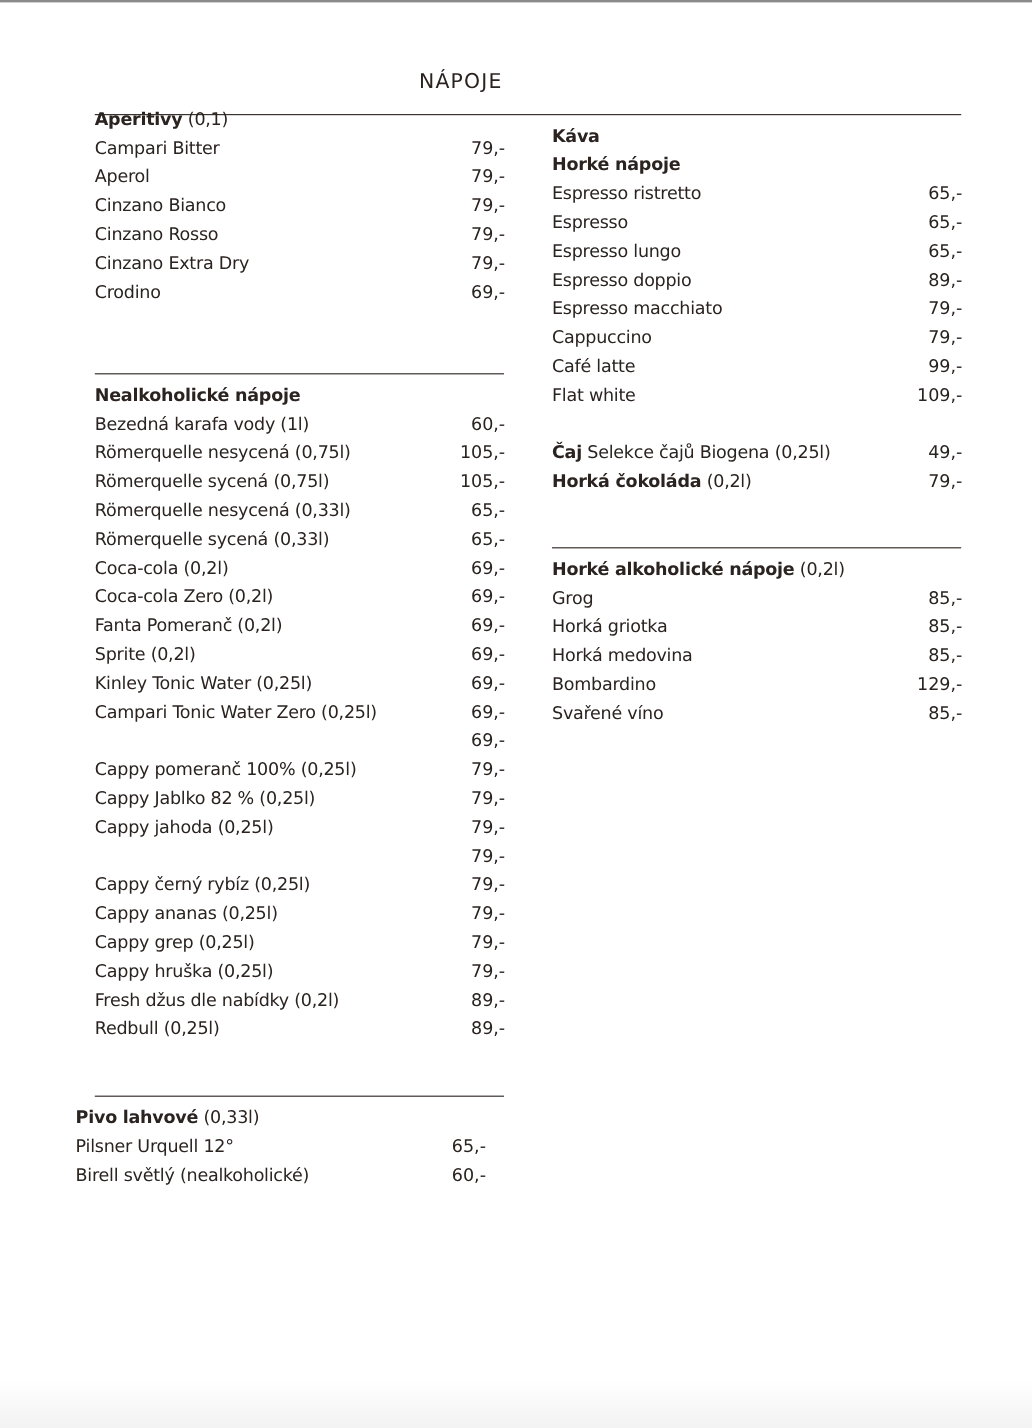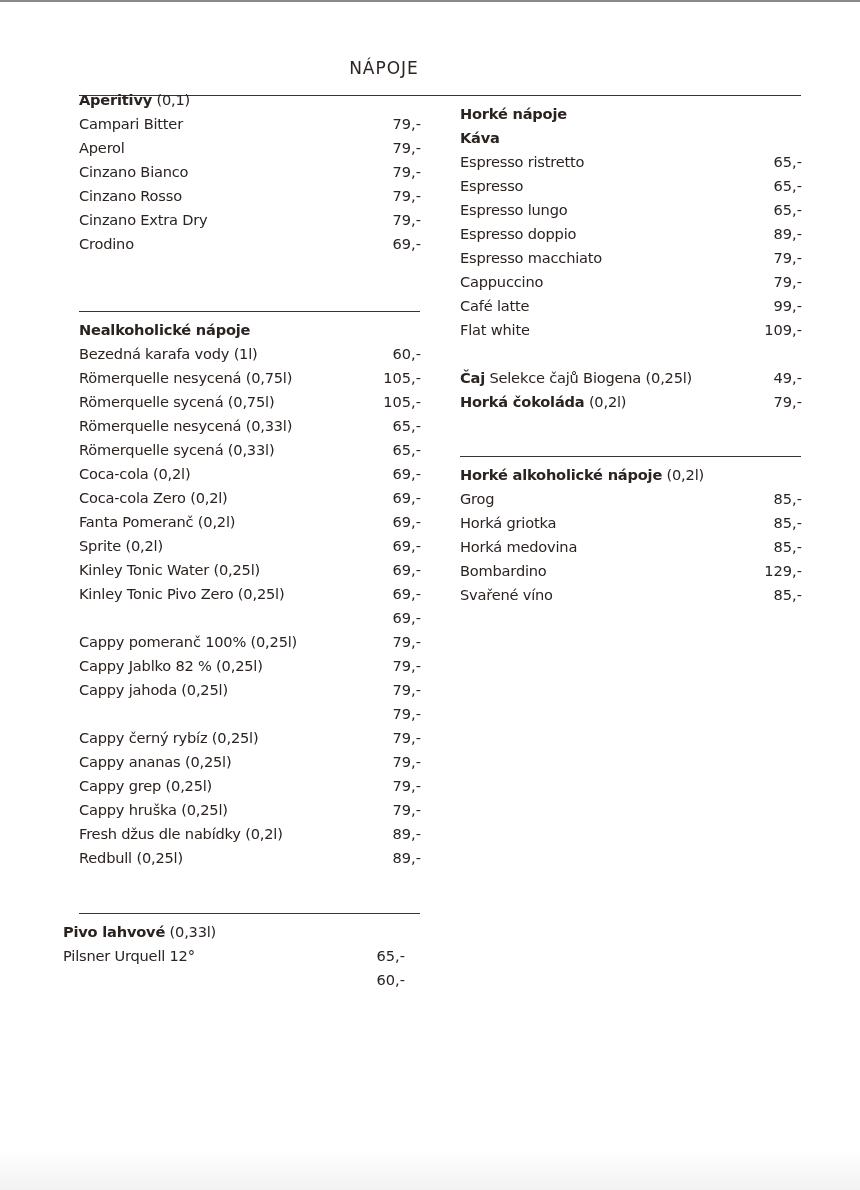--- a/index.html
+++ b/index.html
@@ -103,21 +103,21 @@
     </div>
   <div class="row">
       <span class="name">Sprite (0,2l)</span>
       <span class="price">69,-</span>
     </div>
   <div class="row">
       <span class="name">Kinley Tonic Water (0,25l)</span>
       <span class="price">69,-</span>
     </div>
   <div class="row">
-      <span class="name">Kinley Tonic Pivo Zero (0,25l)</span>
+      <span class="name">Campari Tonic Water Zero (0,25l)</span>
       <span class="price">69,-</span>
     </div>
   <div class="row">
       <span class="price">69,-</span>
     </div>
   <div class="row">
       <span class="name">Cappy pomeranč 100% (0,25l)</span>
       <span class="price">79,-</span>
     </div>
   <div class="row">
@@ -161,30 +161,31 @@
 
 <div class="col" style="left:63px; top:920px;">
   <div class="row">
     <span class="name"><span class="b">Pivo lahvové</span><span> (0,33l)</span></span>
   </div>
   <div class="row">
       <span class="name">Pilsner Urquell 12°</span>
       <span class="price">65,-</span>
     </div>
   <div class="row">
+      <span class="name">Birell světlý (nealkoholické)</span>
       <span class="price">60,-</span>
     </div>
 </div>
 
 <div class="col" style="left:460px; top:102px;">
   <div class="row">
+    <span class="name b">Káva</span>
+  </div>
+  <div class="row">
     <span class="name b">Horké nápoje</span>
-  </div>
-  <div class="row">
-    <span class="name b">Káva</span>
   </div>
   <div class="row">
       <span class="name">Espresso ristretto</span>
       <span class="price">65,-</span>
     </div>
   <div class="row">
       <span class="name">Espresso</span>
       <span class="price">65,-</span>
     </div>
   <div class="row">

